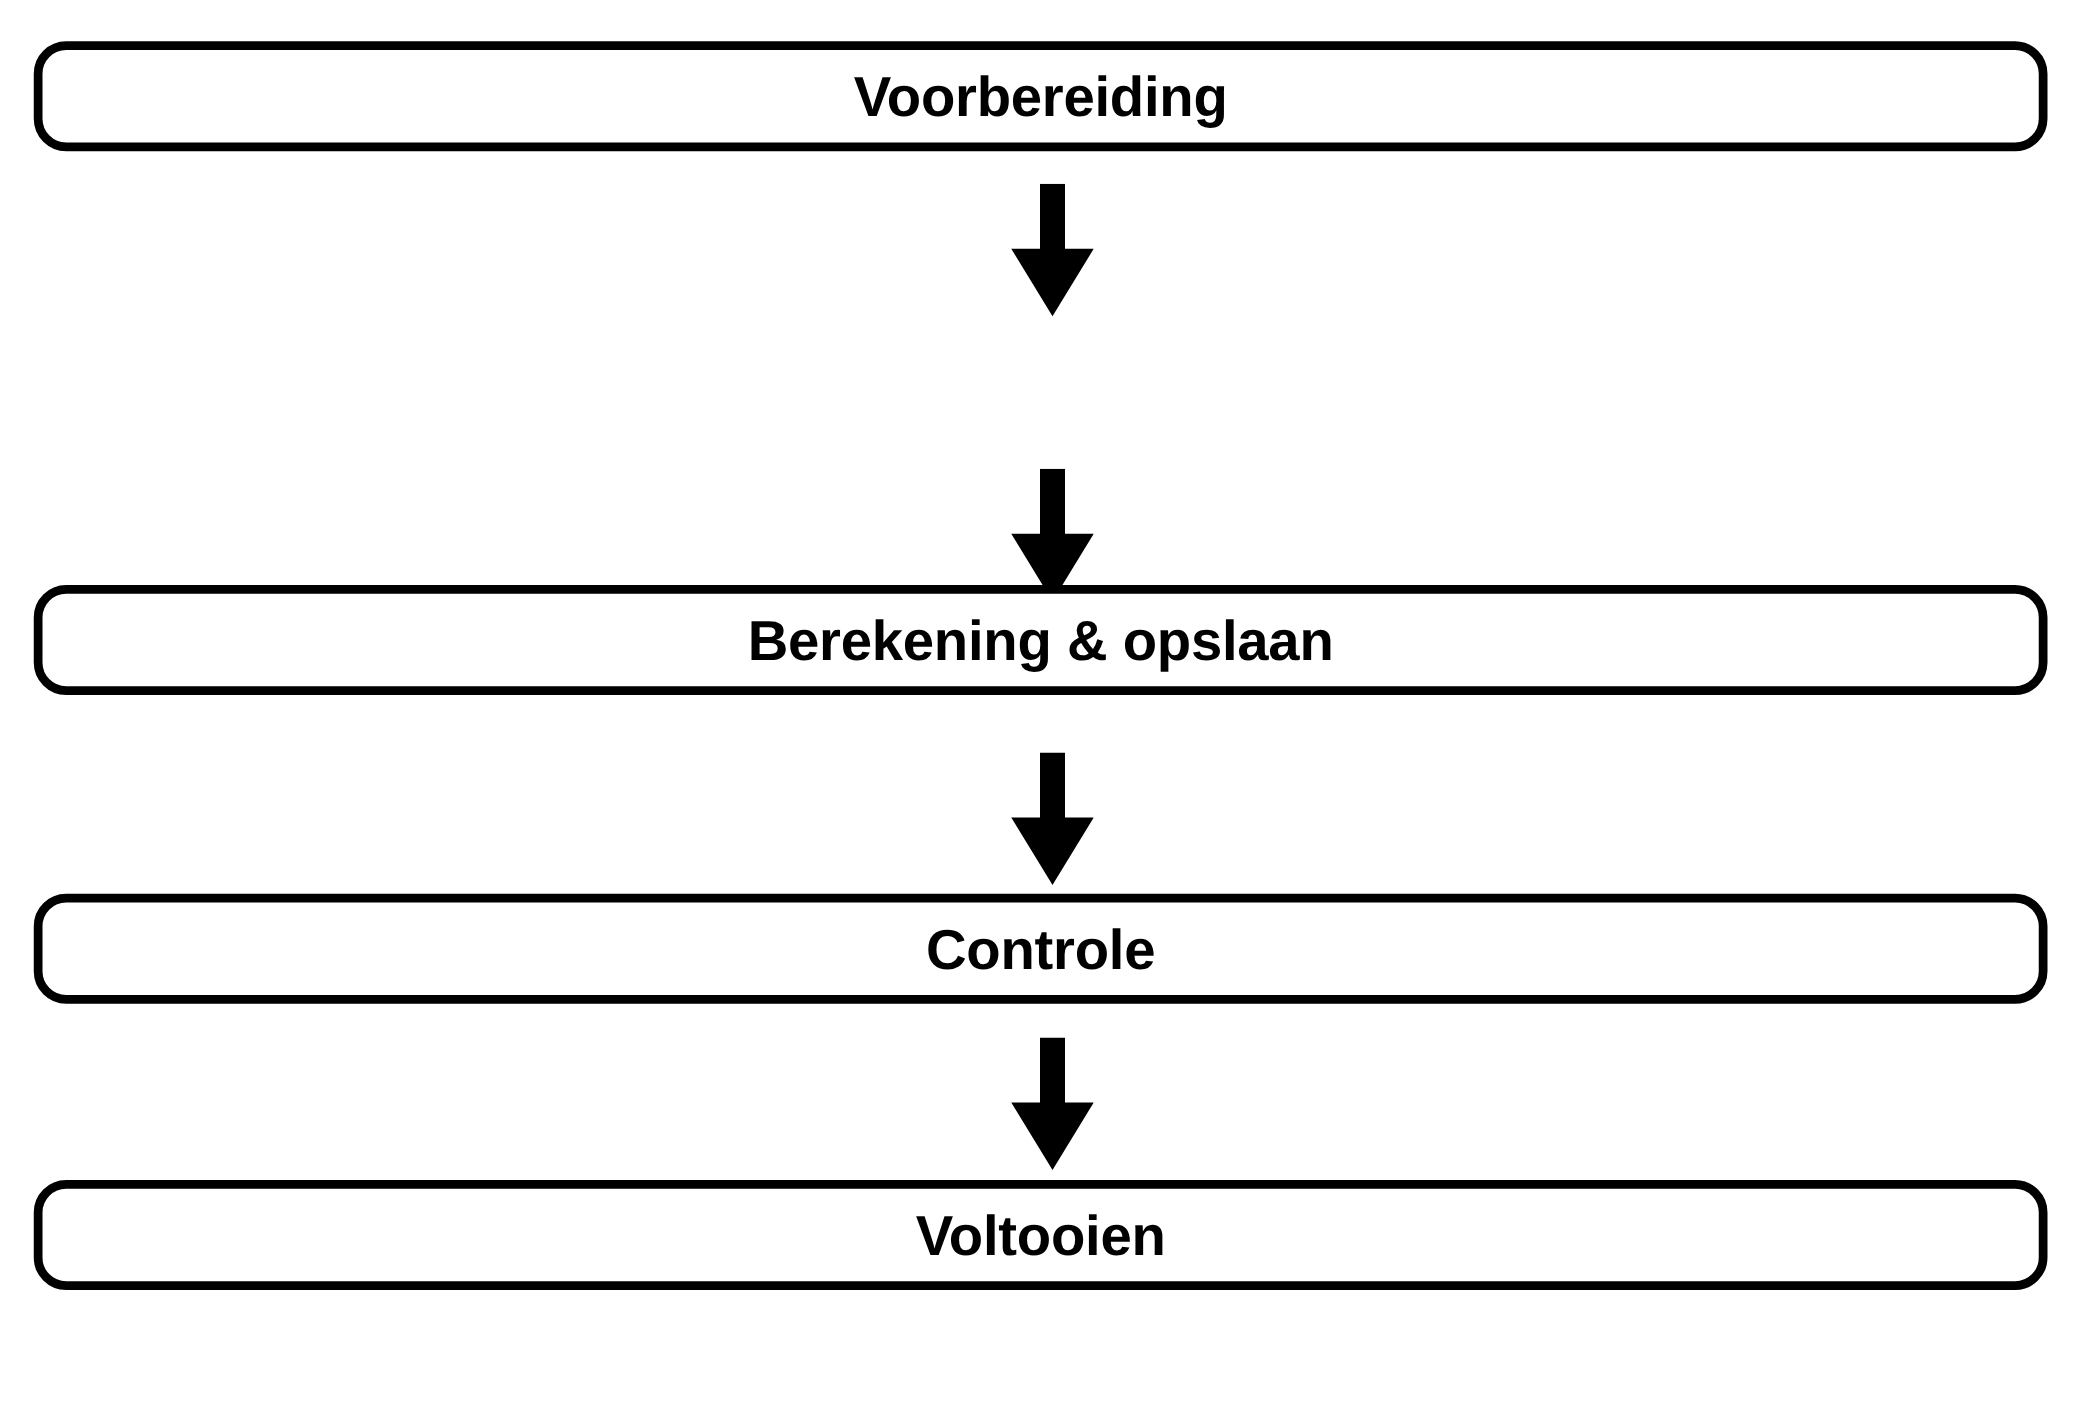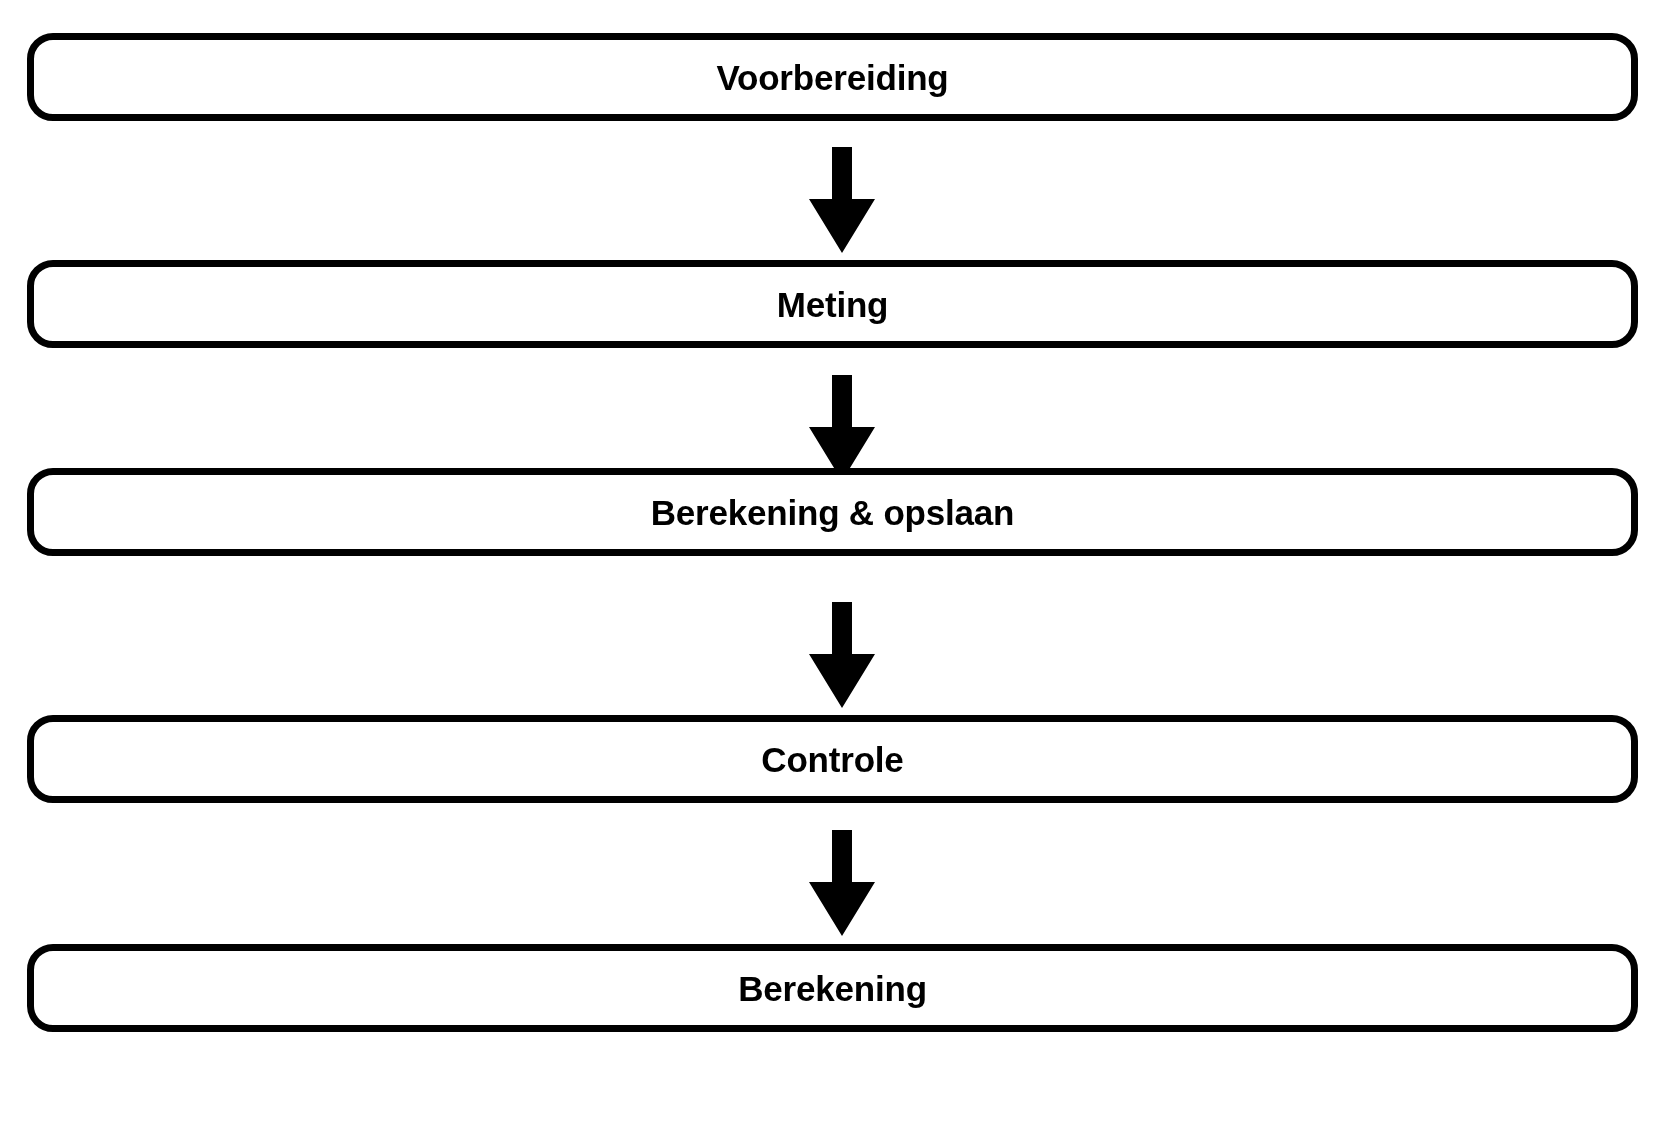--- a/index.html
+++ b/index.html
@@ -31,21 +31,21 @@
     border-radius: 26px;
     background: #ffffff;
     display: flex;
     align-items: center;
     justify-content: center;
   }
 
   .node-label {
     font-family: "Liberation Sans", sans-serif;
     font-weight: bold;
-    font-size: 35px;
+    font-size: 45px;
     line-height: 1;
     color: #000000;
     letter-spacing: -0.2px;
     white-space: nowrap;
     text-align: center;
   }
 
   
   .node.n1 { top: 33px; }
   .node.n2 { top: 260px; }
@@ -75,23 +75,20 @@
   <div class="node n1">
     <span class="node-label">Voorbereiding</span>
   </div>
 
   <div class="arrow a1">
     <svg viewBox="0 0 80 106" xmlns="http://www.w3.org/2000/svg">
       <path d="M 37 0 L 57 0 L 57 52 L 80 52 L 47 106 L 14 52 L 37 52 Z" fill="#000000"></path>
     </svg>
   </div>
 
-  <div class="node n2">
-    <span class="node-label">Meting</span>
-  </div>
 
   <div class="arrow a2">
     <svg viewBox="0 0 80 106" xmlns="http://www.w3.org/2000/svg">
       <path d="M 37 0 L 57 0 L 57 52 L 80 52 L 47 106 L 14 52 L 37 52 Z" fill="#000000"></path>
     </svg>
   </div>
 
   <div class="node n3">
     <span class="node-label">Berekening &amp; opslaan</span>
   </div>
@@ -106,16 +103,16 @@
     <span class="node-label">Controle</span>
   </div>
 
   <div class="arrow a4">
     <svg viewBox="0 0 80 106" xmlns="http://www.w3.org/2000/svg">
       <path d="M 37 0 L 57 0 L 57 52 L 80 52 L 47 106 L 14 52 L 37 52 Z" fill="#000000"></path>
     </svg>
   </div>
 
   <div class="node n5">
-    <span class="node-label">Berekening</span>
+    <span class="node-label">Voltooien</span>
   </div>
 
 </div>
 
 </body></html>

